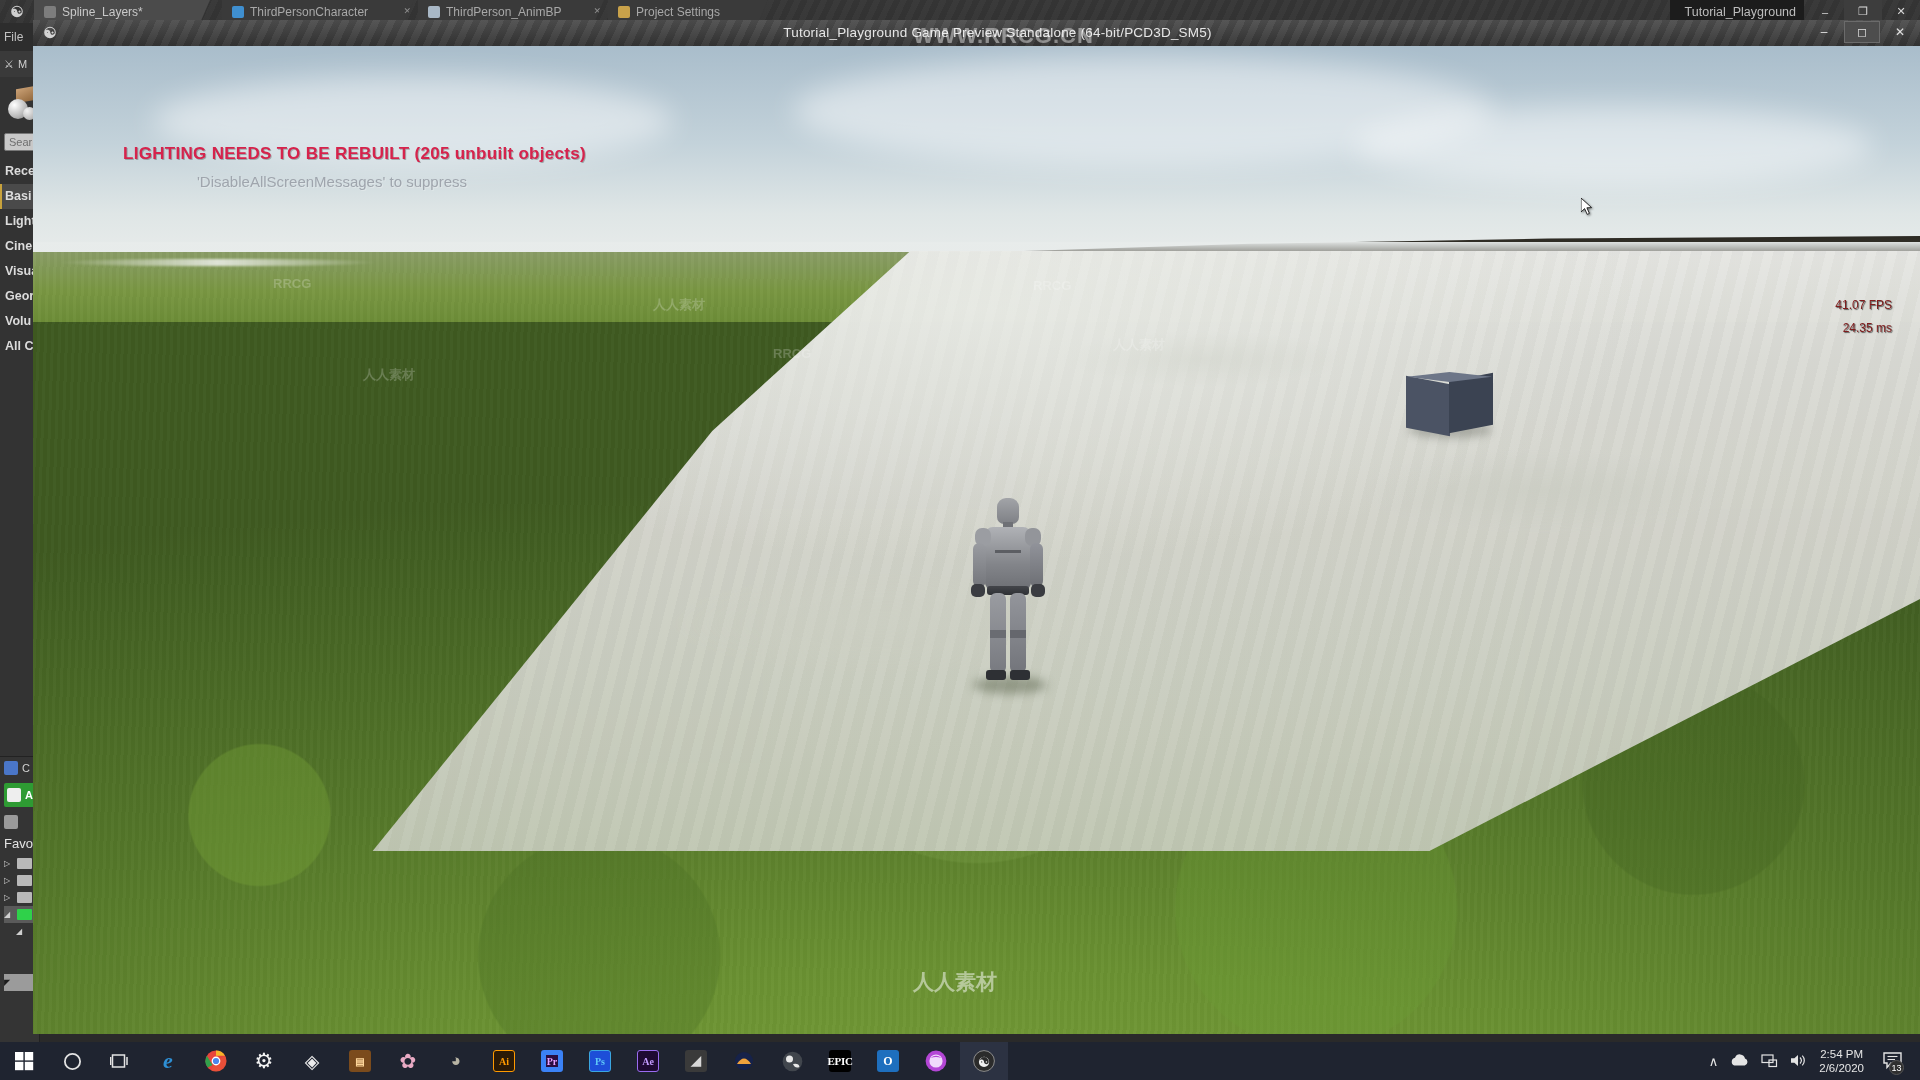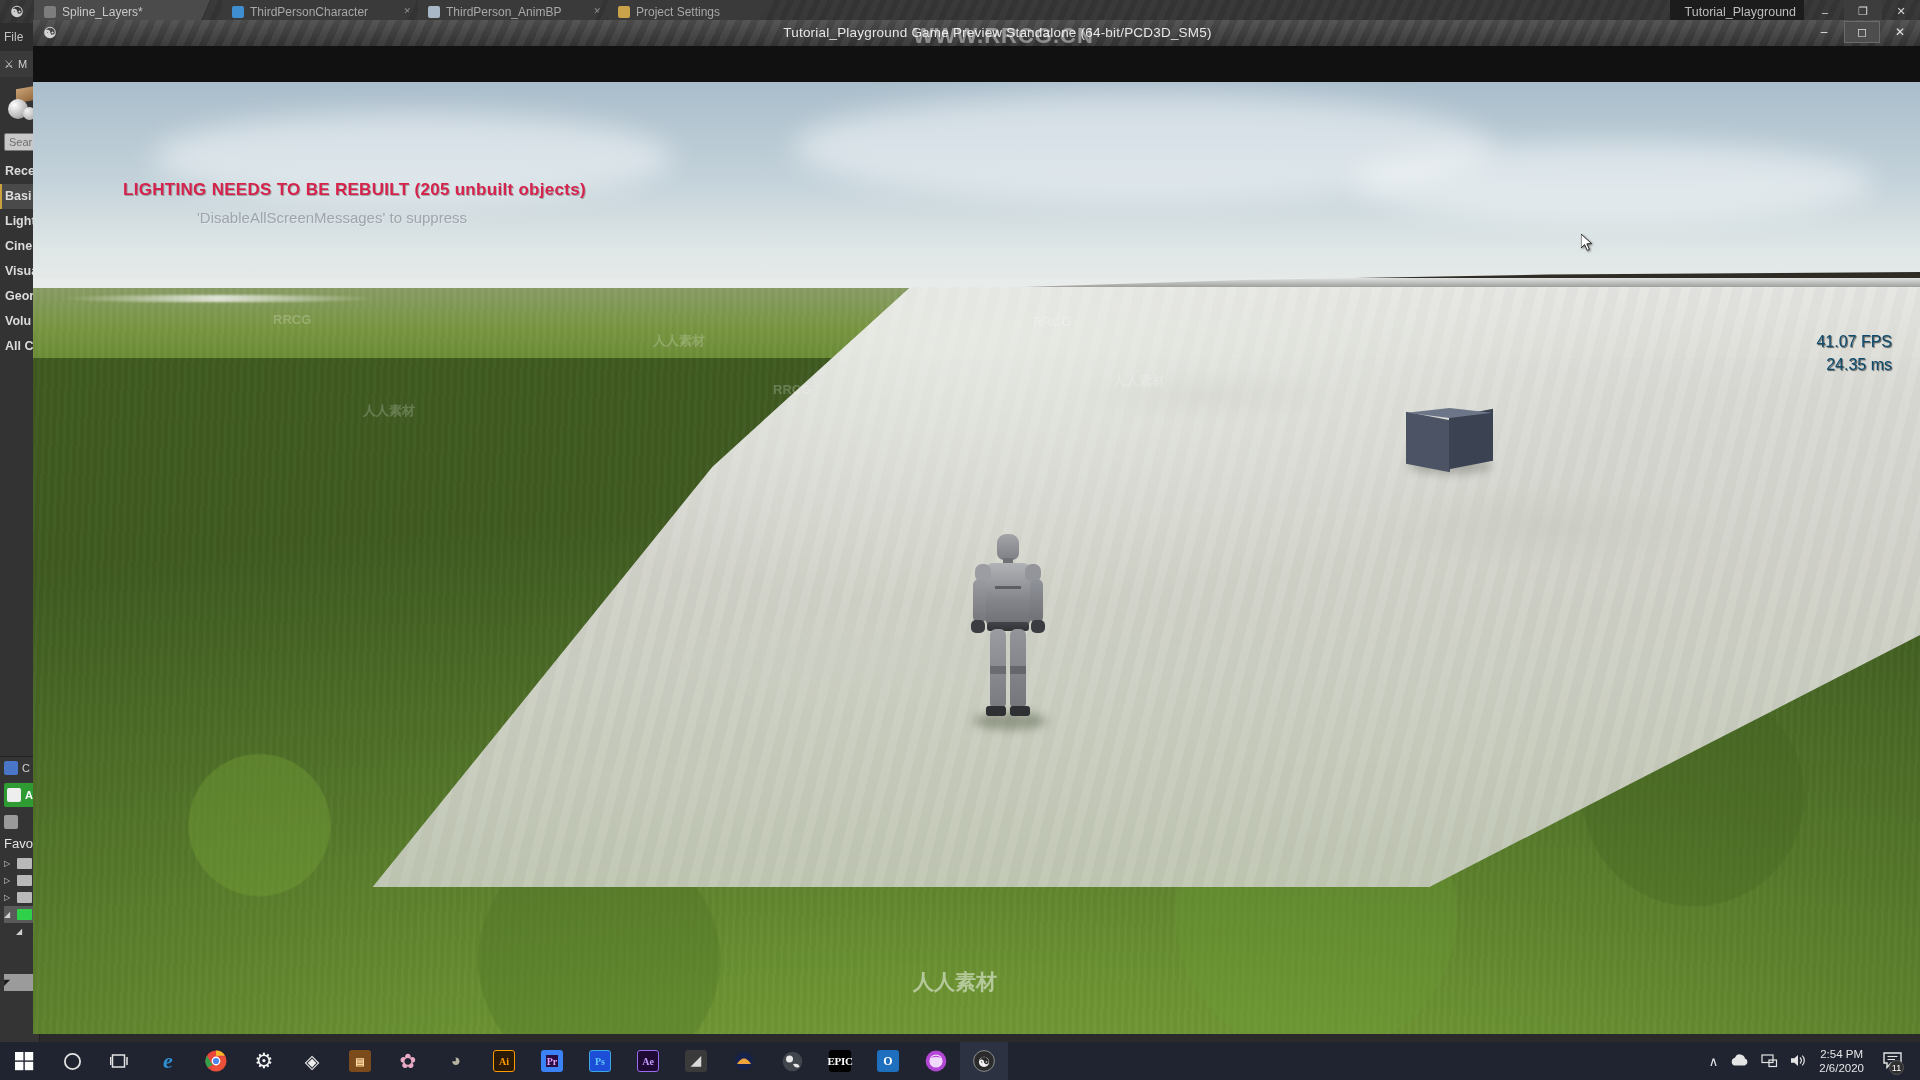--- a/index.html
+++ b/index.html
@@ -88,21 +88,21 @@
     font-size:15px; font-weight:bold; text-align:center; line-height:20px; }
   .gw-title { position:absolute; left:0; right:0; top:5px; text-align:center;
     color:#e6e6e6; font-size:13.5px; letter-spacing:.2px;padding-left:42px; }
   .gw-winbtns { position:absolute; right:2px; top:1px; display:flex; gap:2px; }
   .gw-winbtns div { width:36px; height:22px; display:flex; align-items:center;
     justify-content:center; color:#e2e2e2; font-size:12px; }
   .gw-winbtns div.restore { background:#4d4d4d; border:1px solid #6b6b6b; }
 
   
   #viewport { position:absolute; left:0; top:26px; right:0; bottom:0; overflow:hidden;
-    background:#9fb0bc;margin-top:36px; }
+    background:#9fb0bc; }
   
   .sky { position:absolute; left:0; top:0; width:100%; height:215px;
     background:linear-gradient(180deg,#a9bdcb 0%,#c3d2da 45%,#dfe6e6 78%,#e9eceb 100%); }
   .sky-cloud { position:absolute; background:rgba(255,255,255,.45); border-radius:50%;
     filter:blur(14px); }
   
   .ridge { position:absolute; top:190px; right:0; width:930px; height:26px;
     background:linear-gradient(180deg,#2c2a24,#3a3529 70%,#6c6152);
     clip-path:polygon(0 62%,28% 30%,60% 10%,100% 0,100% 100%,0 100%); }
   .ridge2 { position:absolute; top:205px; right:0; width:520px; height:22px;
@@ -196,22 +196,22 @@
   .ch-foot-r { left:57px; top:172px; width:20px; height:10px; border-radius:3px;
     background:#2e3034 !important; }
   .ch-shadow { left:20px; top:178px; width:74px; height:18px; border-radius:50%;
     background:rgba(60,70,45,.38) !important; filter:blur(5px); }
 
   
   .msg-warn { position:absolute; left:90px; top:98px; color:#d6234c; font-size:17px;
     font-weight:bold; letter-spacing:.3px; text-shadow:1px 1px 0 rgba(0,0,0,.25); }
   .msg-sub { position:absolute; left:164px; top:127px; color:#9fa5ad; font-size:15px;
     text-shadow:1px 1px 0 rgba(255,255,255,.25); }
-  .fps { position:absolute; right:28px; top:248px; text-align:right; color:#0c4a6e;
-    font-size:16px; line-height:23px; text-shadow:1px 1px 1px rgba(0,0,0,.6); }
+  .fps { position:absolute; right:28px; top:248px; text-align:right; color:#7f1d1d;
+    font-size:12px; line-height:23px; text-shadow:1px 1px 1px rgba(0,0,0,.6); }
 
   
   .wm { position:absolute; color:rgba(255,255,255,.30); font-weight:bold;
     pointer-events:none; white-space:nowrap; }
   .wm.top { top:3px; left:880px; font-size:22px; color:rgba(255,255,255,.42);
     letter-spacing:1px; }
   .wm.small { font-size:13px; color:rgba(255,255,255,.22); }
   .wm.bottom-cn { bottom:38px; left:880px; font-size:21px; color:rgba(255,255,255,.5); }
 
   
@@ -549,16 +549,16 @@
     <span class="tb-clock">
       <div>2:54 PM</div>
       <div>2/6/2020</div>
     </span>
     <span class="tb-ic" style="width:34px">
       <svg width="20" height="18" viewBox="0 0 20 18">
         <path d="M1 1 L18 1 L18 11 L8 11 L4 15.5 L4 11 L1 11 Z" fill="none" stroke="#e4e4e4" stroke-width="1.4"></path>
         <line x1="4.5" y1="4.5" x2="14.5" y2="4.5" stroke="#e4e4e4" stroke-width="1.1"></line>
         <line x1="4.5" y1="7.5" x2="12" y2="7.5" stroke="#e4e4e4" stroke-width="1.1"></line>
       </svg>
-      <span class="tb-badge">11</span>
+      <span class="tb-badge">13</span>
     </span>
   </div>
 </div>
 
 </body></html>

